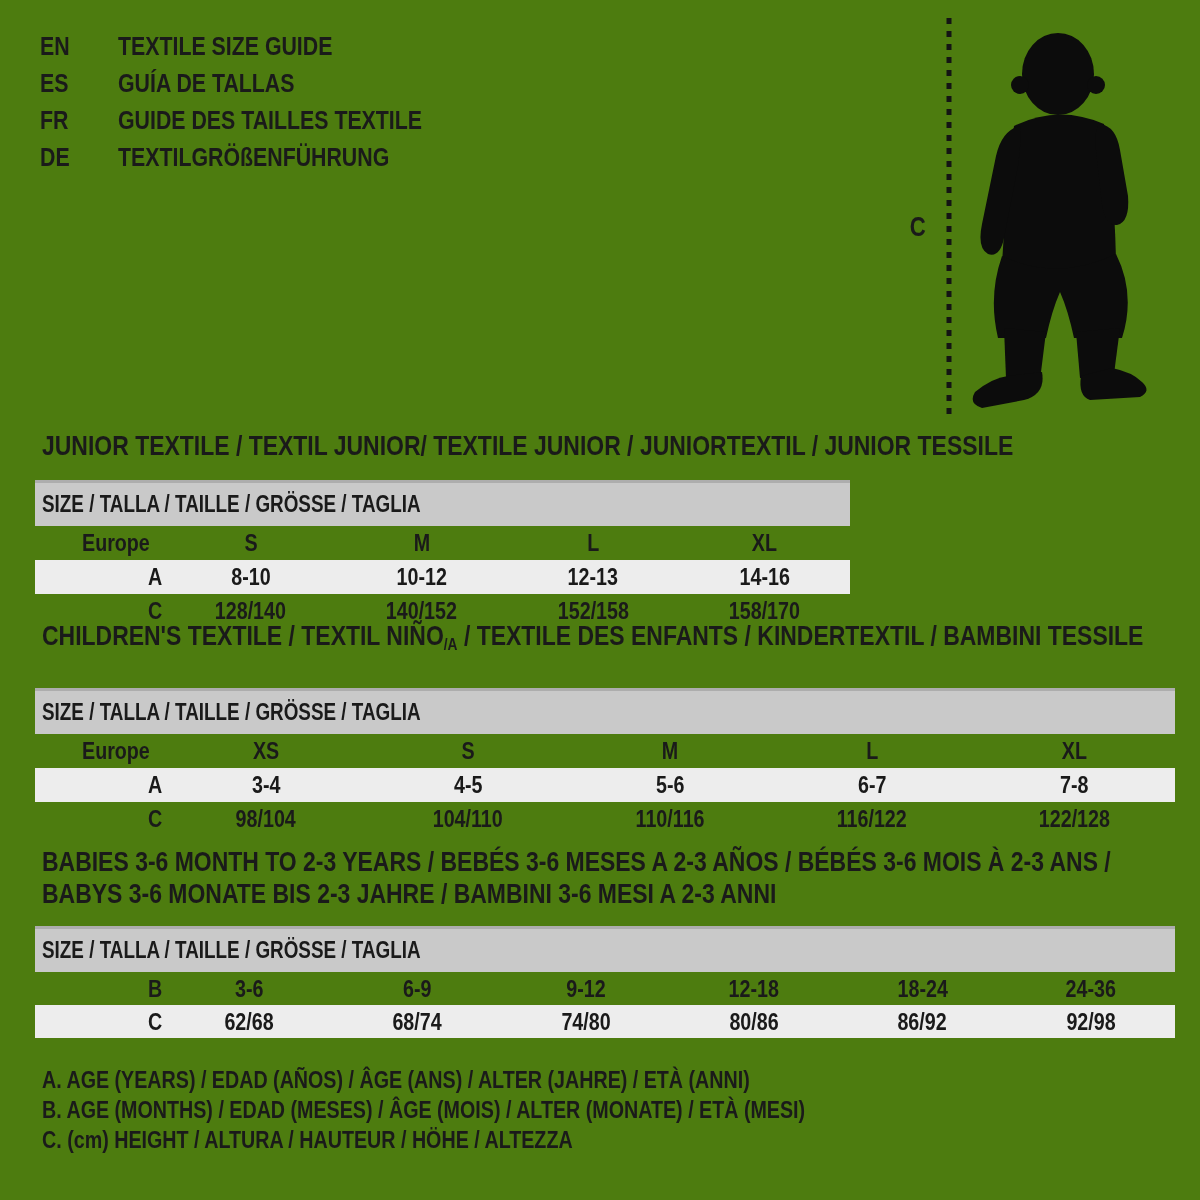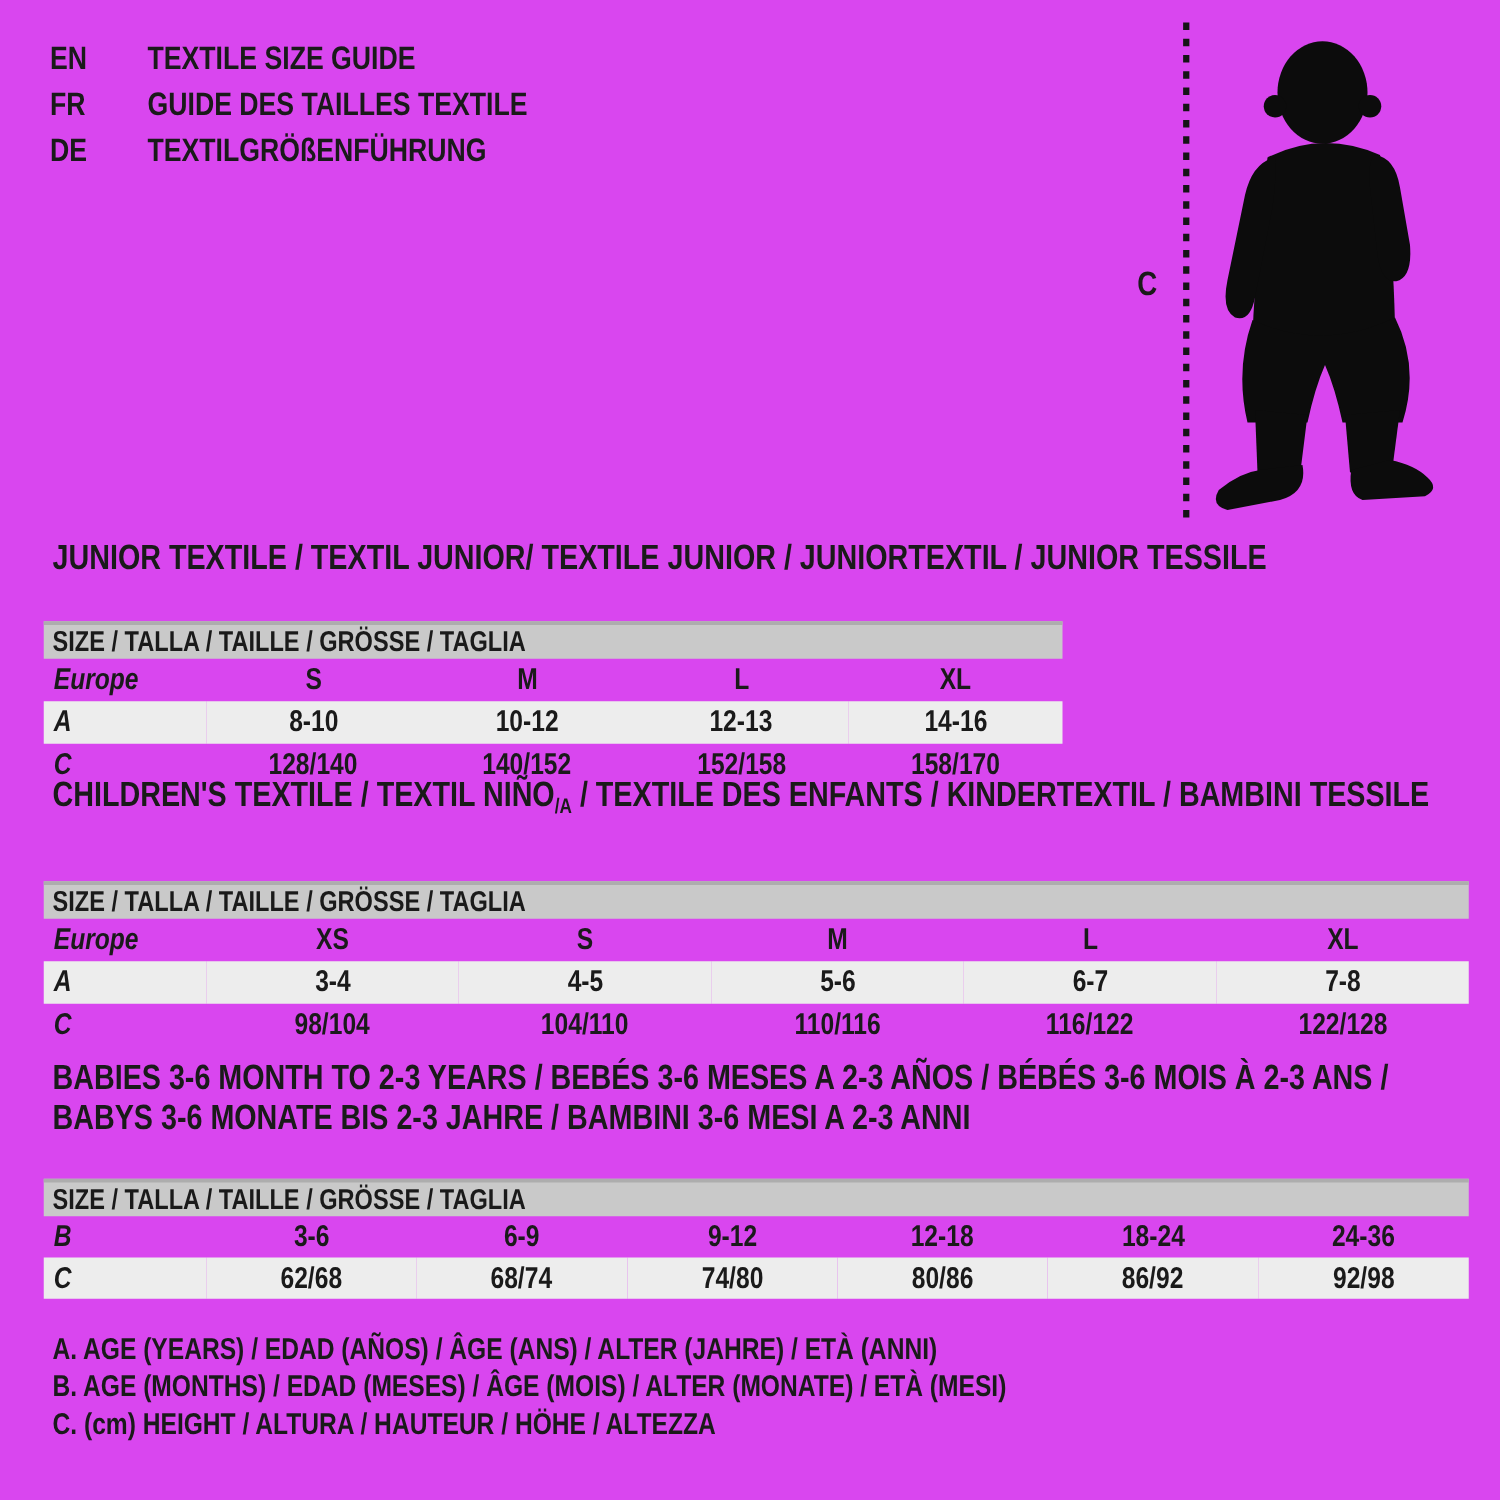--- a/index.html
+++ b/index.html
@@ -4,21 +4,21 @@
 <style>
   * { margin: 0; padding: 0; box-sizing: border-box; }
   html, body { background: #ffffff; }
   body {
     font-family: "Liberation Sans", sans-serif;
     width: 1200px; height: 1200px;
     position: relative;
     color: #1a1a1a;
     overflow: hidden;
   }
-  .page { position: absolute; inset: 0; width: 1200px; height: 1200px; background: #d946ef; }
+  .page { position: absolute; inset: 0; width: 1200px; height: 1200px; background: #4d7c0f; }
 
   
   .cond {
     display: inline-block;
     transform: scaleX(0.82);
     transform-origin: center center;
     white-space: nowrap;
     font-weight: bold;
   }
   .cond.left { transform-origin: left center; }
@@ -34,49 +34,52 @@
 
   
   .section-title { position: absolute; left: 42px; font-size: 28px; line-height: 28px; }
   .subsc { font-size: 0.60em; vertical-align: -0.30em; font-weight: bold; }
 
   
   .table-wrap { position: absolute; left: 35px; }
   .table-wrap.w-junior { width: 815px; }
   .table-wrap.w-wide  { width: 1140px; }
   .bar {
-    height: 30px; background: #c9c9c9;
+    height: 46px; background: #c9c9c9;
     border-top: 3px solid #adadad;
     display: flex; align-items: center;
     padding-left: 7px;
     font-size: 23px;
-    margin-top: 17px;
   }
   table.size-table { width: 100%; border-collapse: collapse; table-layout: fixed; }
   table.size-table td {
     height: 34px; text-align: center; vertical-align: middle;
     font-size: 24px; font-weight: bold; padding: 0;
   }
   .babies-rows table.size-table td { height: 33px; }
-  table.size-table td:first-child { width: 130px; text-align: left; padding-left: 8px; font-style: italic; }
+  table.size-table td:first-child { width: 130px; text-align: right; padding-left: 8px; }
   table.size-table tr:nth-child(even) { background: #ededed; }
 
   
   .legend { position: absolute; left: 42px; top: 1066px; }
   .legend-line { height: 30px; font-size: 24px; display: flex; align-items: flex-start; }
 </style>
 </head>
 <body>
 
 <div class="page">
 
   <div class="lang-block">
     <div class="lang-row">
       <span class="lang-code"><span class="cond left">EN</span></span>
       <span class="cond left">TEXTILE SIZE GUIDE</span>
+    </div>
+    <div class="lang-row">
+      <span class="lang-code"><span class="cond left">ES</span></span>
+      <span class="cond left">GUÍA DE TALLAS</span>
     </div>
     <div class="lang-row">
       <span class="lang-code"><span class="cond left">FR</span></span>
       <span class="cond left">GUIDE DES TAILLES TEXTILE</span>
     </div>
     <div class="lang-row">
       <span class="lang-code"><span class="cond left">DE</span></span>
       <span class="cond left">TEXTILGRÖßENFÜHRUNG</span>
     </div>
   </div>

